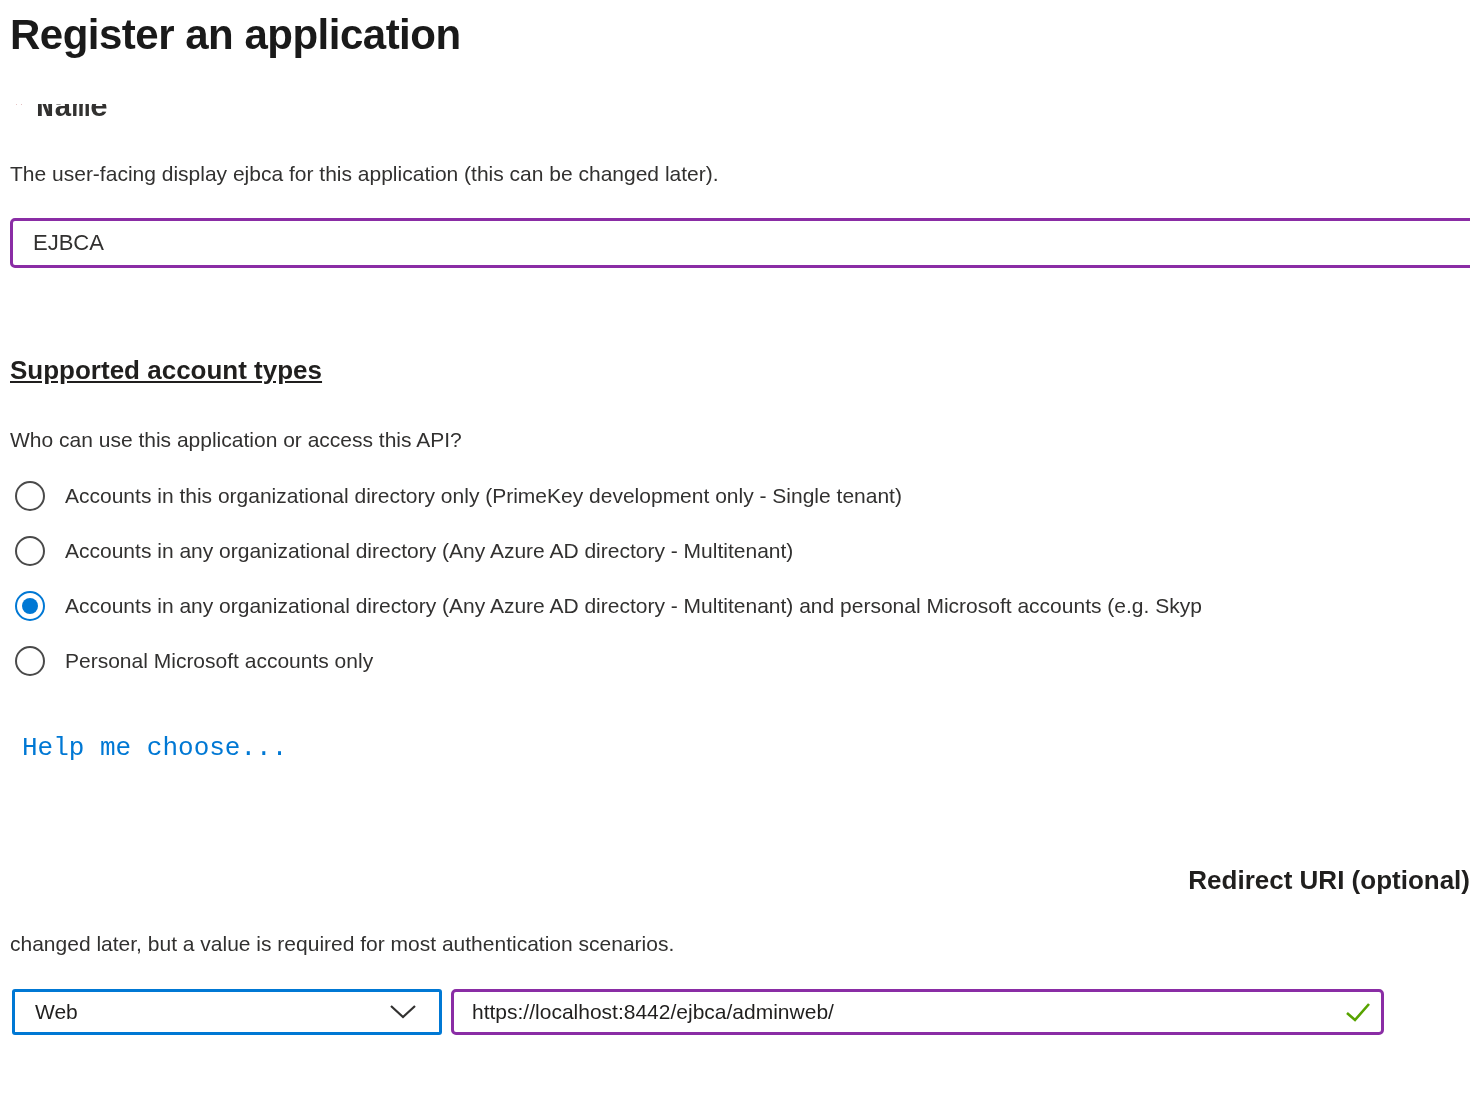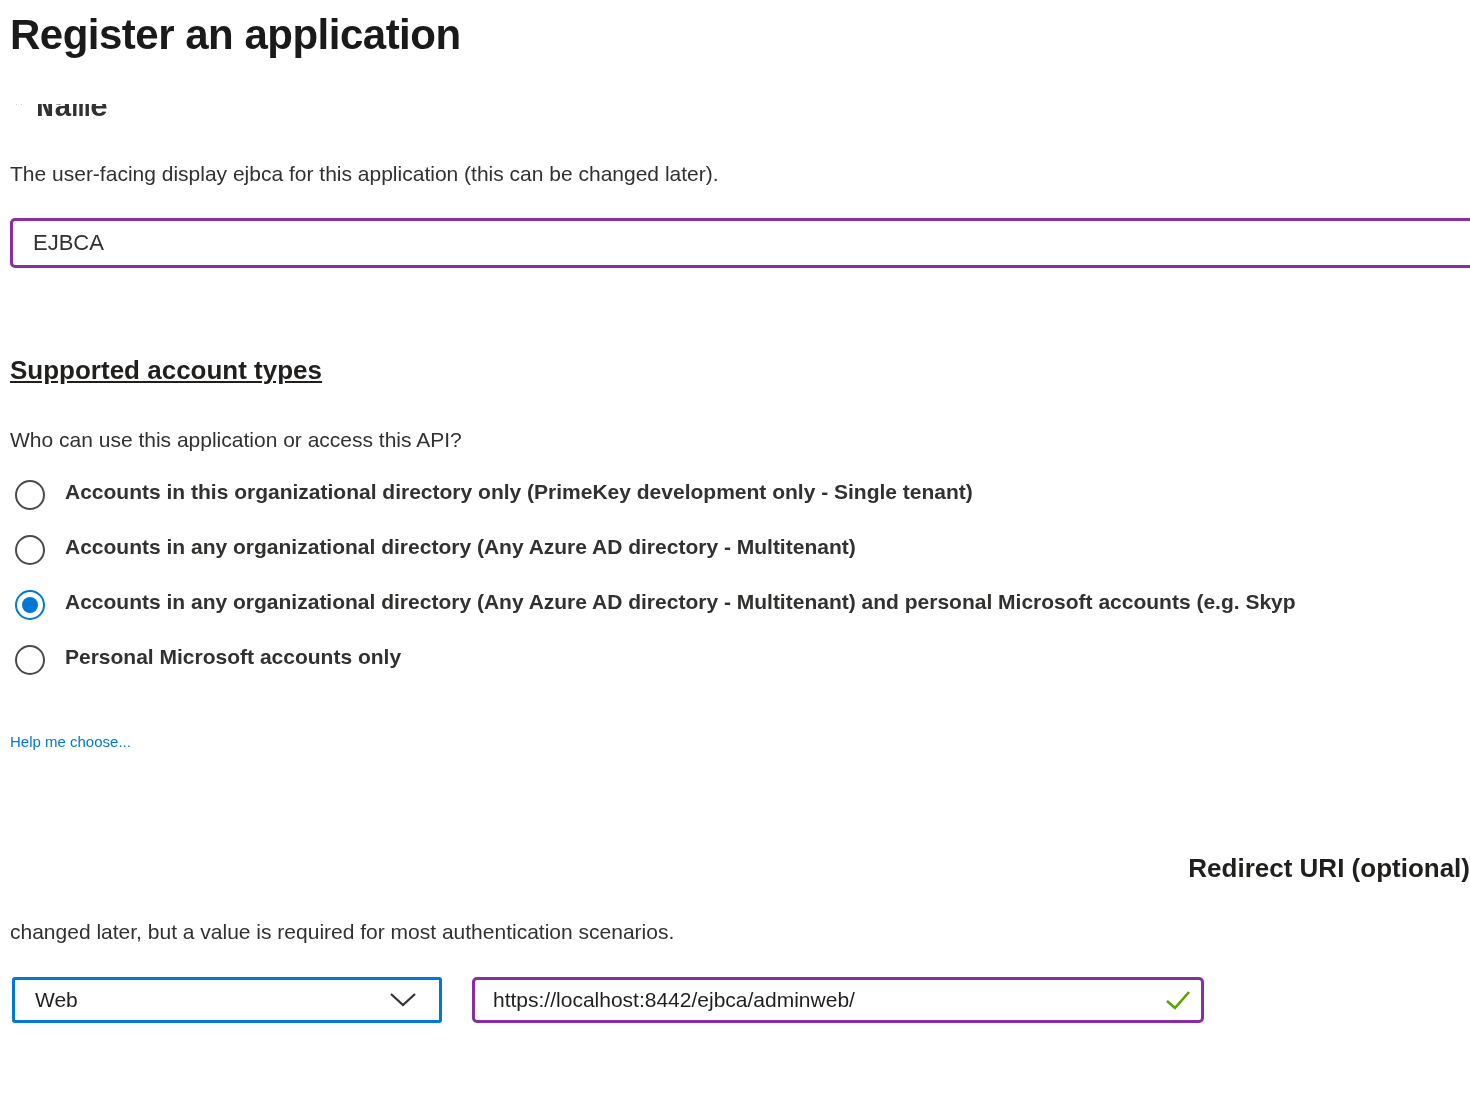--- a/index.html
+++ b/index.html
@@ -49,61 +49,61 @@
   #sat-heading { margin-top: 85px; text-decoration: underline; }
   #ru-heading  { margin-top: 100px; text-align: right; }
 
   .question {
     margin: 39px 0 0 10px;
     font-size: 21px; color: #323130; line-height: 27px;
   }
 
   .radio-group { margin: 27px 0 0 15px; }
   .radio-row {
-    display: flex; 
-    height: 32px; margin-bottom: 23px; cursor: pointer; font-weight: bold;
+    display: flex; align-items: center;
+    height: 32px; margin-bottom: 23px; cursor: pointer;
   }
   .radio-circle {
     width: 30px; height: 30px; flex: none;
     border: 2px solid #4a4a4a; border-radius: 50%;
     position: relative; background: #fff;
   }
   .radio-row.selected .radio-circle { border-color: #0078d4; }
   .radio-row.selected .radio-circle::after {
     content: ""; position: absolute; left: 5px; top: 5px; right: 5px; bottom: 5px;
     background: #0078d4; border-radius: 50%;
   }
   .radio-label {
     margin-left: 20px; font-size: 21px; color: #323130; white-space: nowrap;
   }
 
   .help-link {
-    display: inline-block; margin: 33px 0 0 10px;
-    font-size: 15px; color: #0078d4; cursor: pointer; text-decoration: none;
+    display: inline-block; margin: 33px 0 0 22px;
+    font-size: 26px; color: #0078d4; cursor: pointer; text-decoration: none; font-family: Liberation Mono, monospace;
   }
 
   .redirect-desc { margin: 28px 0 0 10px; }
   .redirect-desc .line {
     font-size: 21px; color: #323130; line-height: 37px;
     white-space: nowrap; overflow: hidden; width: 1460px;
   }
 
   .controls-row {
-    display: flex; align-items: center; gap: 30px;
+    display: flex; align-items: center; gap: 9px;
     margin: 27px 0 0 12px;
     border-radius: 19px;
   }
   .platform-select {
     width: 430px; height: 46px;
     border: 3px solid #0078d4; border-radius: 3px;
     display: flex; align-items: center; justify-content: space-between;
     padding: 0 22px 0 20px;
     font-size: 21px; color: #201f1e; background: #fff; cursor: pointer;
   }
-  .uri-wrap { position: relative; width: 732px; height: 46px; }
+  .uri-wrap { position: relative; width: 933px; height: 46px; }
   .uri-input {
     width: 100%; height: 100%;
     border: 3px solid #8a2da5; border-radius: 5px;
     font-size: 21px; color: #201f1e; padding: 0 50px 0 18px;
     outline: none; font-family: inherit; background: #fff;
   }
   .check-icon { position: absolute; right: 13px; top: 12px; }
 </style>
 </head>
 <body>

